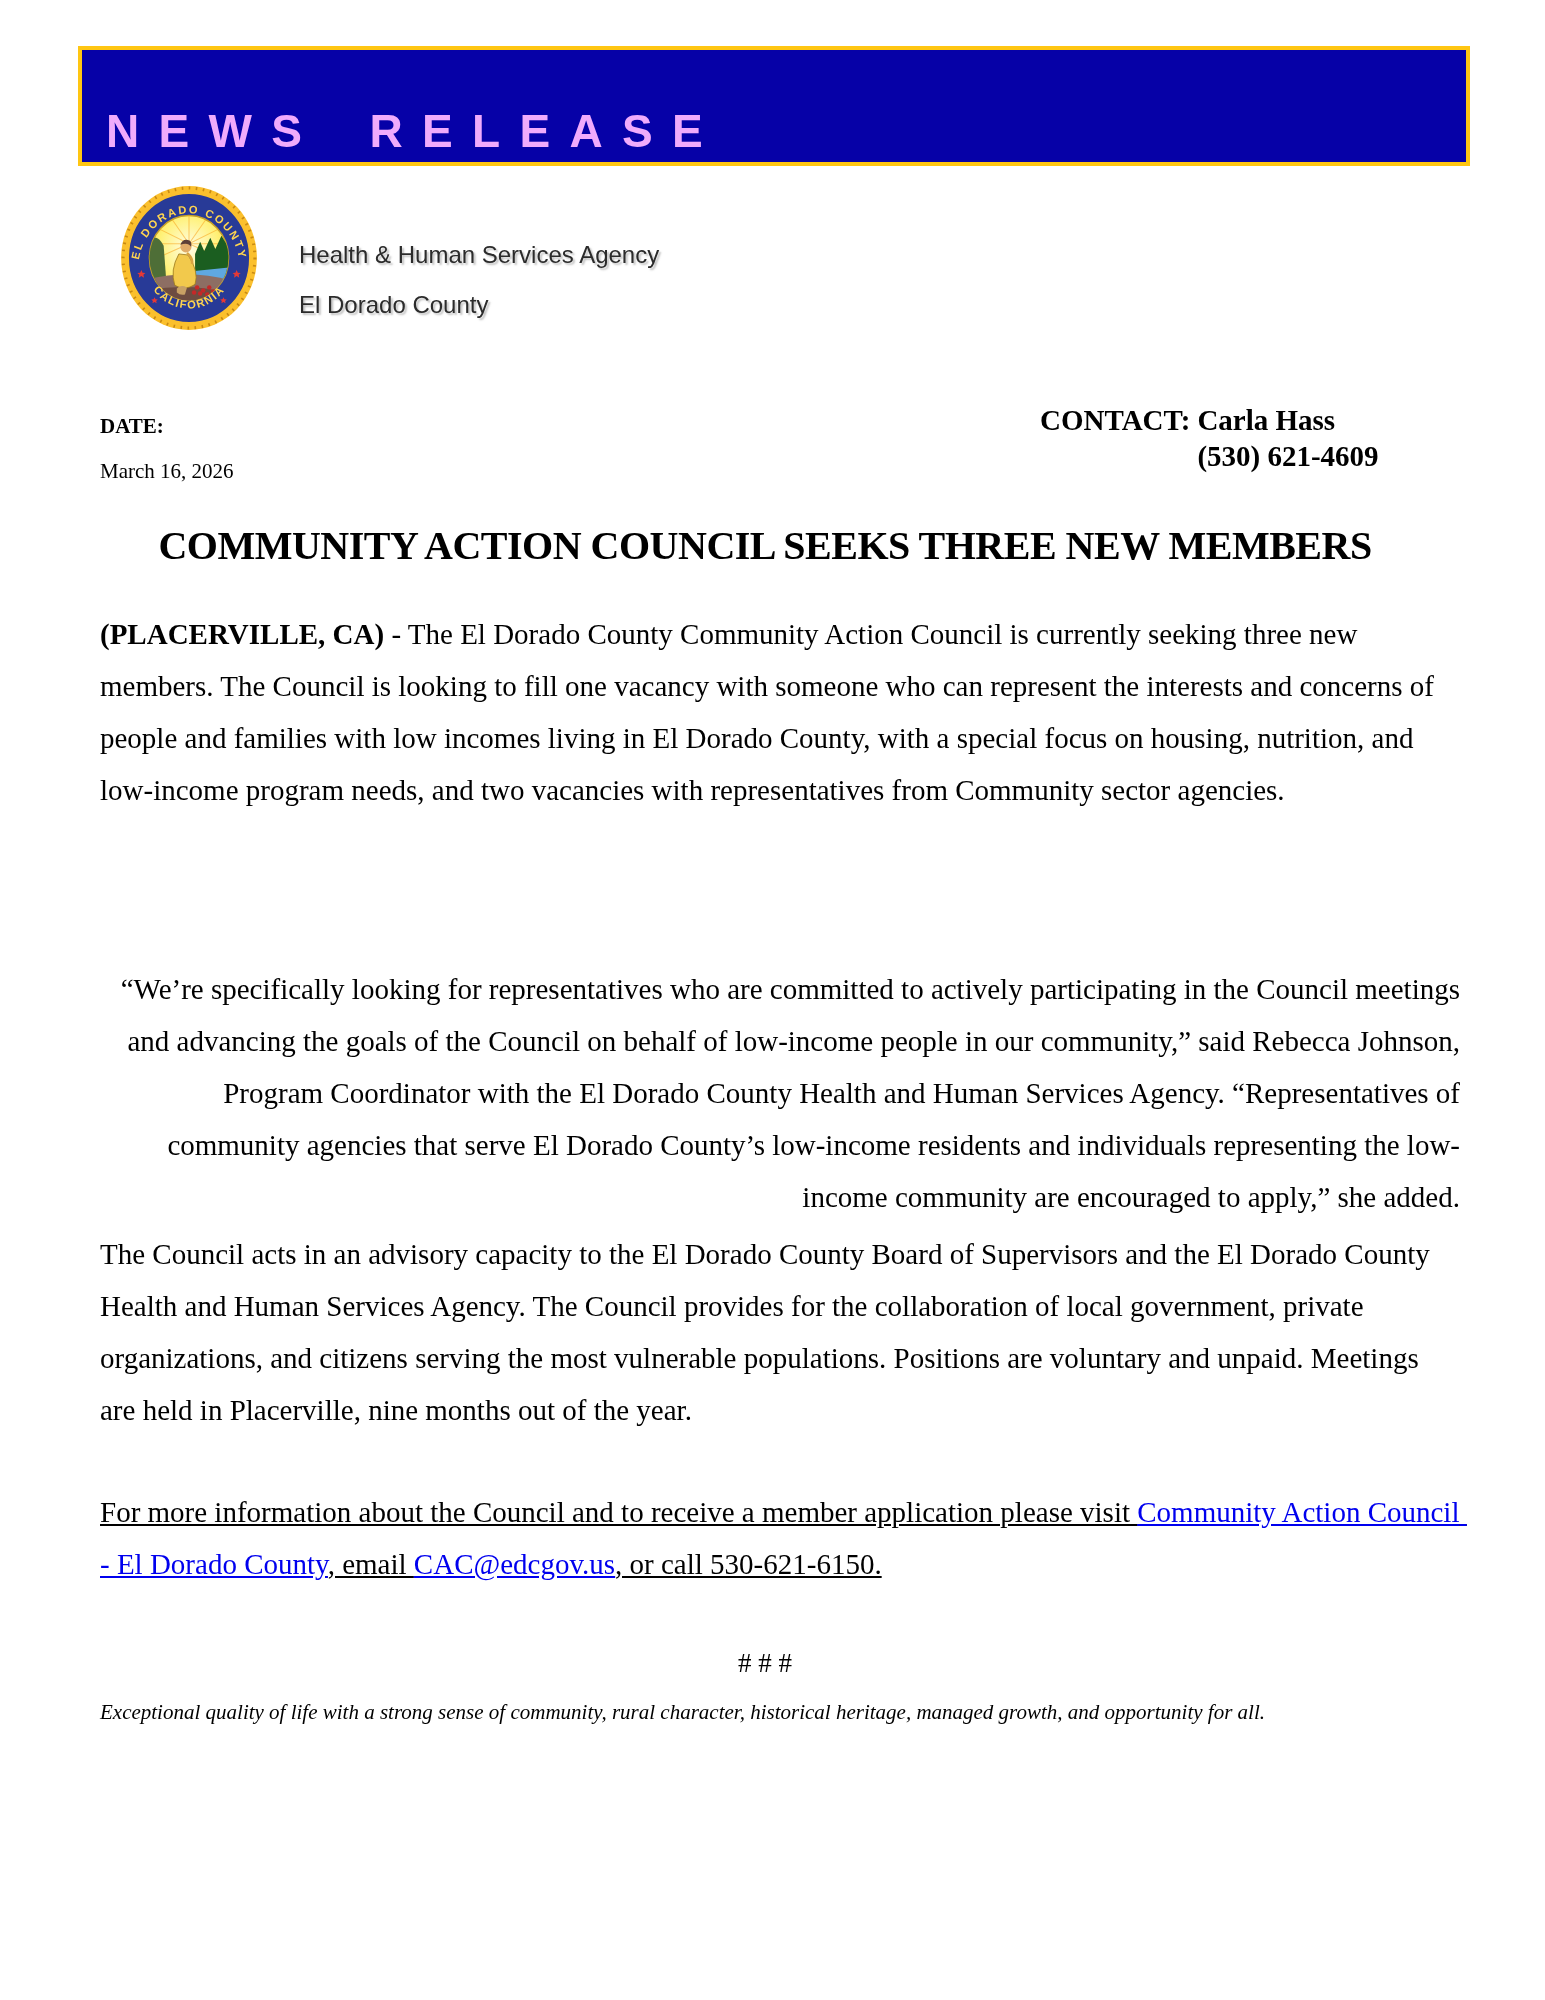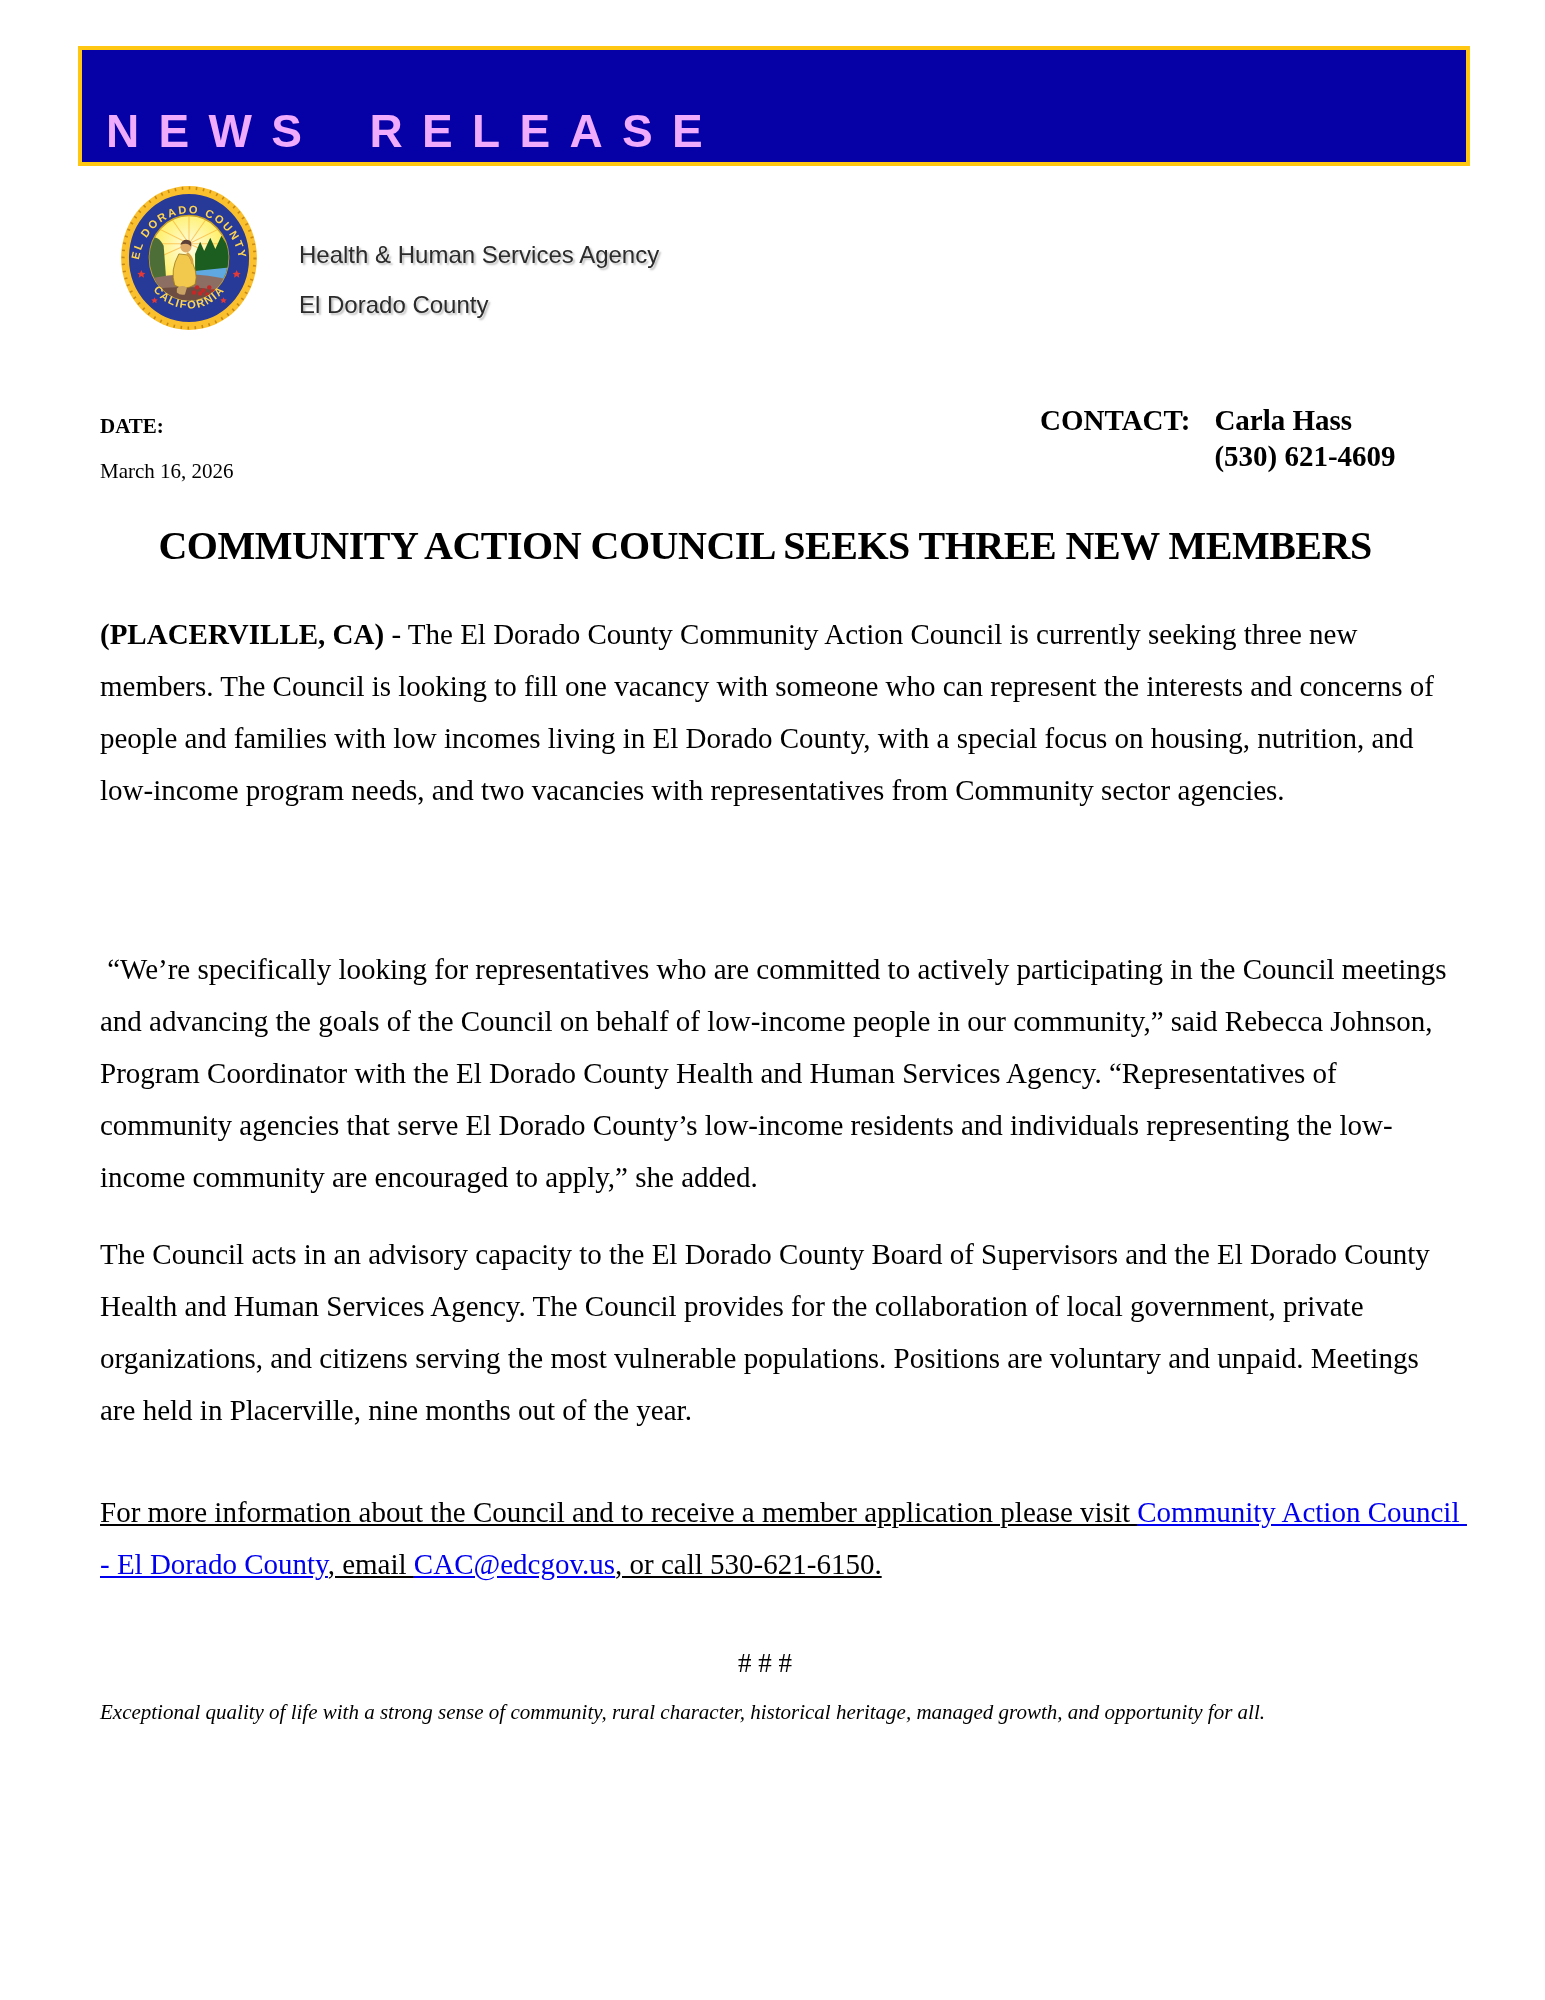--- a/index.html
+++ b/index.html
@@ -62,21 +62,21 @@
   }
   .date-label { font-weight: bold; }
   .contact-block {
     position: absolute;
     left: 1040px; top: 402px;
     font-size: 29px;
     font-weight: bold;
     line-height: 36px;
     display: grid;
     grid-template-columns: auto auto;
-    column-gap: 24px;
+    column-gap: 7px;
   }
   .contact-block .empty-cell { min-width: 10px; }
 
   
   .headline {
     position: absolute;
     left: 90px; top: 522px;
     width: 1350px;
     text-align: center;
     font-weight: bold;
@@ -88,21 +88,21 @@
   
   .para {
     position: absolute;
     left: 100px;
     width: 1360px;
     font-size: 29px;
     line-height: 52px;
     white-space: pre-wrap;
   }
   .p1 { top: 608px; }
-  .p2 { top: 943px; }
+  .p2 { top: 963px; text-align: right; }
   .p3 { top: 1228px; }
   .p4 { top: 1486px; text-decoration: underline; }
   .bold { font-weight: bold; }
   a.doc-link, .doc-link {
     color: #0000EE;
     text-decoration: underline;
     cursor: pointer;
   }
 
   .closing-marks {

